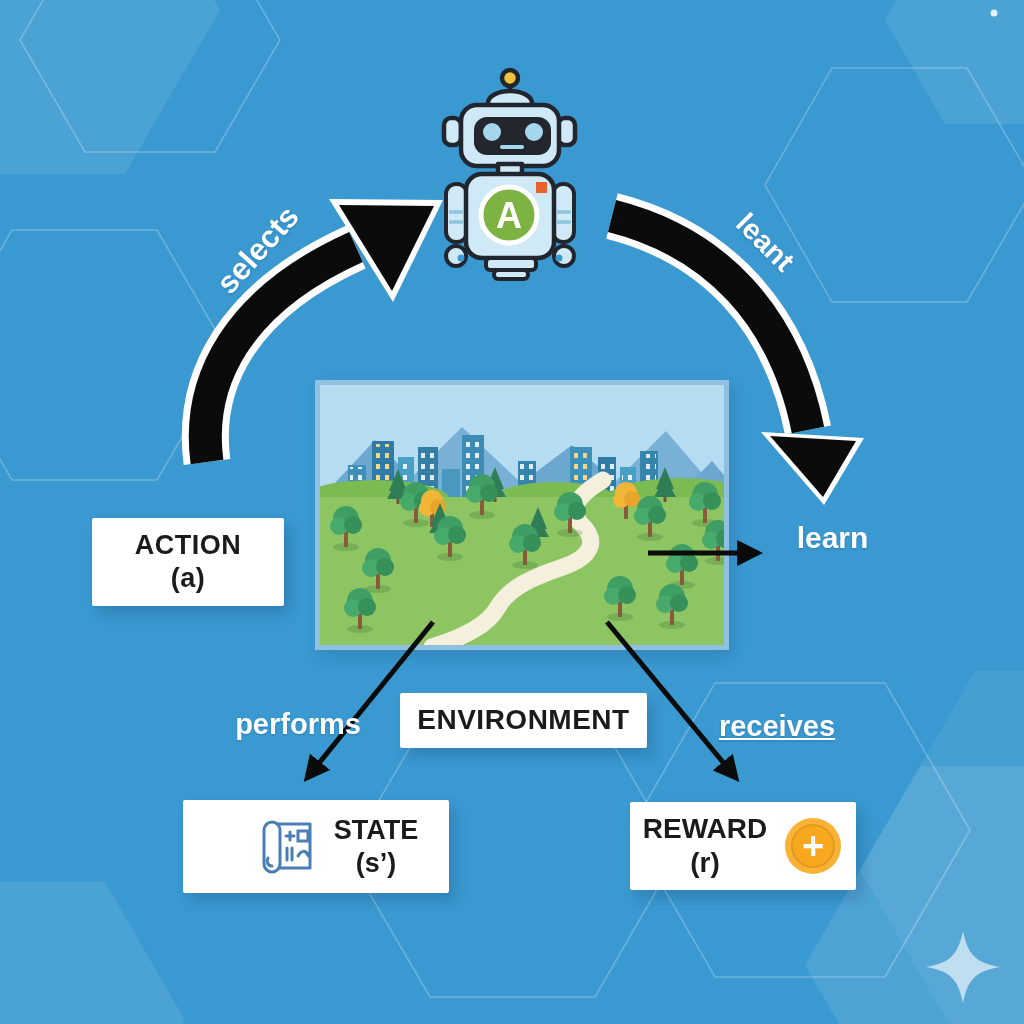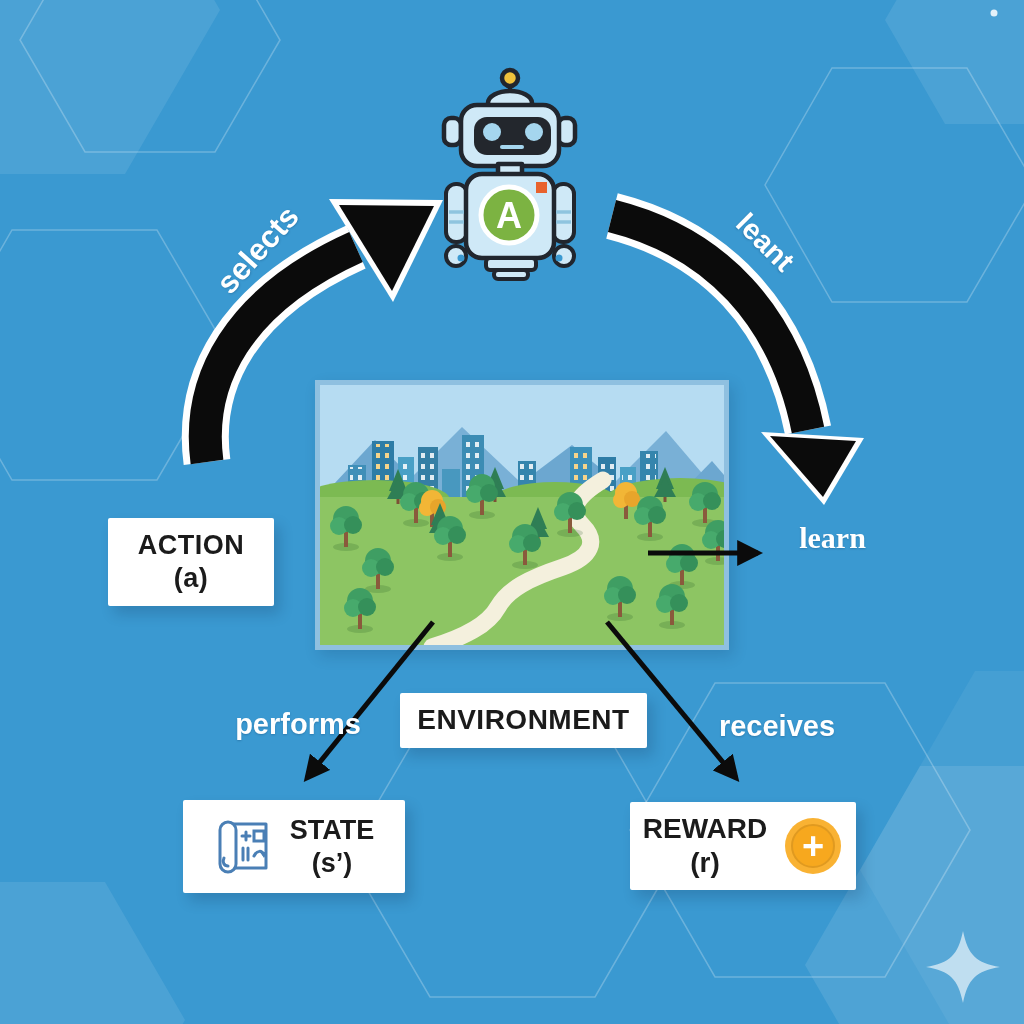--- a/index.html
+++ b/index.html
@@ -22,22 +22,22 @@
   .t-env{font-size:28px;letter-spacing:0.5px;}
   .t-state{font-size:27px;}
   .t-reward{font-size:28px;}
   .wlabel{
     position:absolute;color:#ffffff;font-weight:700;text-align:center;
     text-shadow:0 1px 2px rgba(0,40,80,0.25);
   }
   .lbl-selects{left:168px;top:232px;width:180px;font-size:31px;transform:rotate(-48deg);}
   .lbl-leant{left:700px;top:226px;width:130px;font-size:29px;transform:rotate(45deg);}
   .lbl-performs{left:183px;top:708px;width:140px;font-size:29px;margin-left:45px;}
-  .lbl-receives{left:707px;top:710px;width:140px;font-size:29px;}
-  .lbl-learn{left:770px;top:520px;width:125px;font-size:30px;line-height:1.18;font-family:Liberation Serif, serif;}
+  .lbl-receives{left:707px;top:710px;width:140px;font-size:29px;text-decoration:underline;}
+  .lbl-learn{left:770px;top:520px;width:125px;font-size:30px;line-height:1.18;}
   .env-frame{
     position:absolute;left:315px;top:380px;width:404px;height:260px;
     border:5px solid #8fc0e0;box-shadow:4px 6px 14px rgba(10,30,60,0.15);
   }
   .state-row{display:flex;align-items:center;gap:14px;justify-content:center;}
   .reward-row{display:flex;align-items:center;gap:16px;justify-content:center;}
 </style>
 </head>
 <body>
 
@@ -221,32 +221,32 @@
   </svg>
 
   <div class="wlabel lbl-selects">selects</div>
   <div class="wlabel lbl-leant">leant</div>
   <div class="wlabel lbl-performs">performs</div>
   <div class="wlabel lbl-receives">receives</div>
   <div class="wlabel lbl-learn">
     <div>learn</div>
   </div>
 
-  <div class="white-box" style="left:108px;top:518px;width:166px;height:88px;">
+  <div class="white-box" style="left:92px;top:518px;width:192px;height:88px;">
     <div class="box-text t-action">
       <span>ACTION</span>
       <span>(a)</span>
     </div>
   </div>
 
   <div class="white-box" style="left:400px;top:693px;width:247px;height:55px;">
     <span class="box-text t-env">ENVIRONMENT</span>
   </div>
 
-  <div class="white-box" style="left:183px;top:800px;width:222px;height:93px;">
+  <div class="white-box" style="left:183px;top:800px;width:222px;height:93px;padding-left:44px;">
     <div class="state-row">
       <svg width="62" height="62" viewBox="0 0 62 62">
         <g fill="#ffffff" stroke="#4a7fb5" stroke-width="3" stroke-linecap="round" stroke-linejoin="round">
           <path d="M14 8 H52 V52 H14 Z"></path>
           <rect x="6" y="6" width="16" height="50" rx="8"></rect>
           <path d="M14 50 C 10 50 8 46 10 42"></path>
         </g>
         <g fill="none" stroke="#4a7fb5" stroke-width="3" stroke-linecap="round">
           <line x1="28" y1="20" x2="36" y2="20"></line>
             <line x1="32" y1="16" x2="32" y2="24"></line>

